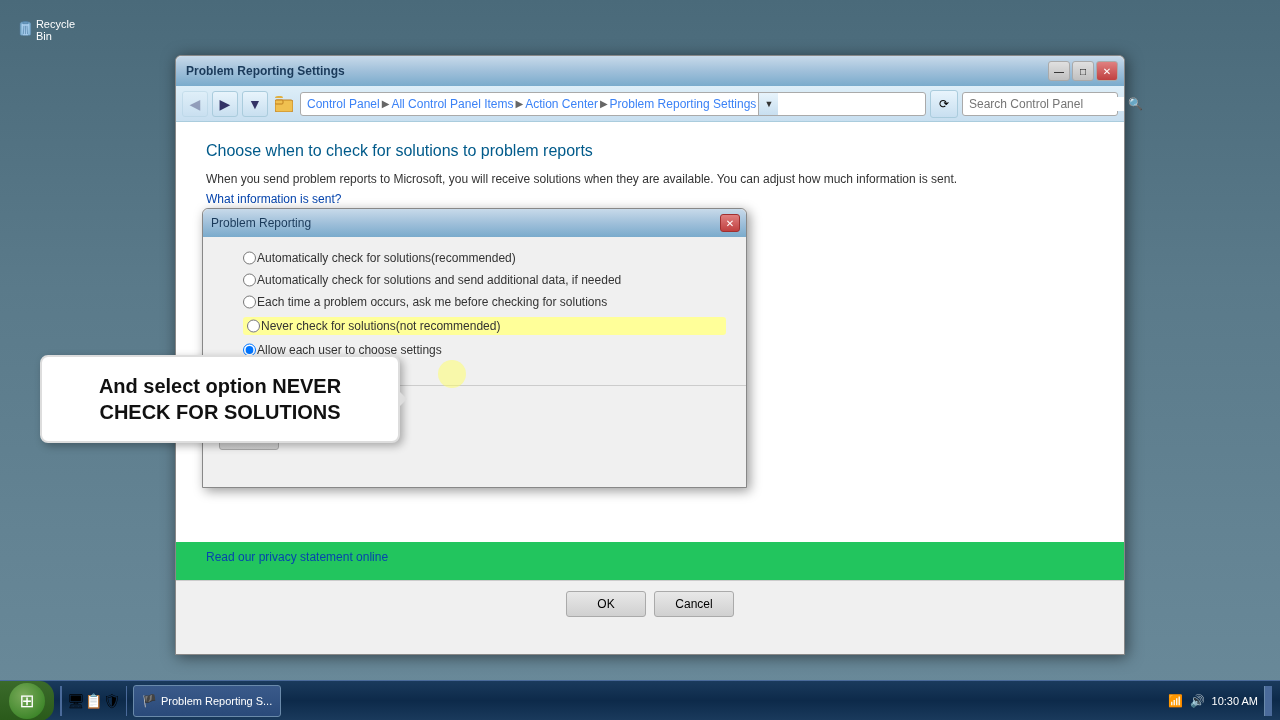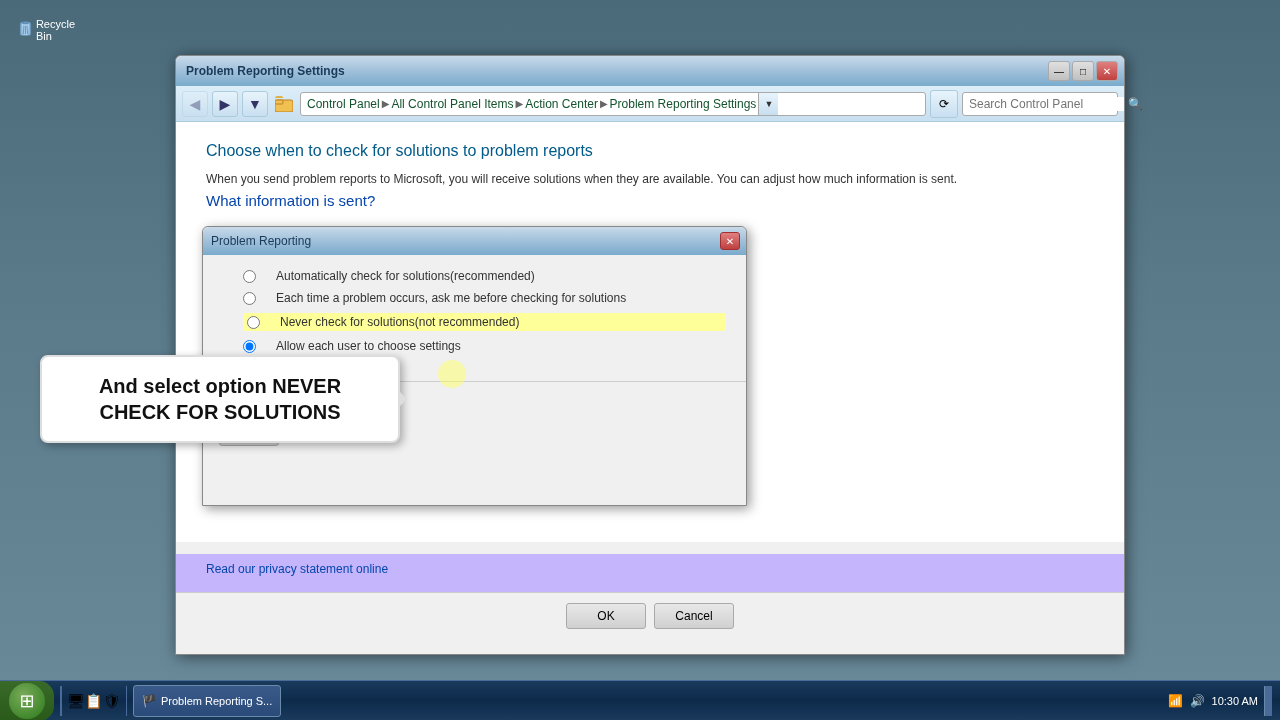--- a/index.html
+++ b/index.html
@@ -206,21 +206,21 @@
       padding: 0 6px;
       font-size: 12px;
       color: #333;
       gap: 2px;
     }
     .breadcrumb-sep {
       color: #666;
       font-size: 10px;
     }
     .breadcrumb-link {
-      color: #14532d;
+      color: #3b82f6;
       cursor: pointer;
     }
     .breadcrumb-dropdown {
       width: 20px;
       height: 100%;
       background: linear-gradient(180deg, #e8f4fc, #c8dff0);
       border-left: 1px solid #aaa;
       display: flex;
       align-items: center;
       justify-content: center;
@@ -259,30 +259,29 @@
       margin-bottom: 10px;
     }
     .page-desc {
       font-size: 12px;
       color: #333;
       line-height: 1.5;
       margin-bottom: 4px;
     }
     .info-link {
       color: #0645ad;
-      font-size: 15px;
+      font-size: 12px;
       cursor: pointer;
       text-decoration: none;
     }
 
     
     .bottom-area {
       padding: 16px 30px;
-      background: #c4b5fd;
-      margin-top: 12px;
+      background: #22c55e;
     }
     .privacy-link {
       color: #0645ad;
       font-size: 12px;
       cursor: pointer;
     }
     
     .bottom-buttons {
       display: flex;
       justify-content: center;
@@ -300,21 +299,21 @@
       cursor: pointer;
       font-size: 12px;
       display: flex;
       align-items: center;
       justify-content: center;
     }
 
     
     .dialog-overlay {
       position: absolute;
-      top: 226px;
+      top: 208px;
       left: 202px;
       width: 545px;
       height: 280px;
       z-index: 100;
     }
     .dialog-window {
       width: 100%;
       height: 100%;
       background: #f0f0f0;
       border: 1px solid #888;
@@ -365,22 +364,21 @@
     }
     .radio-options {
       display: flex;
       flex-direction: column;
       gap: 8px;
       padding-left: 20px;
       margin-bottom: 14px;
     }
     .radio-option {
       display: flex;
-      align-items: center;
-      gap: 20px;
+      gap: 1px;
       font-size: 12px;
       color: #333;
       cursor: pointer;
     }
     .radio-option input[type="radio"] {
       cursor: pointer;
     }
     .radio-option.highlighted {
       background: #ffff99;
       padding: 2px 4px;
@@ -551,20 +549,24 @@
       <div class="dialog-content">
 
 
         <div class="radio-options">
           <label class="radio-option">
             <input type="radio" name="prob-report" style="">
             <span>Automatically check for solutions(recommended)</span>
           </label>
           <label class="radio-option">
             <input type="radio" name="prob-report" style="">
+            <span>Automatically check for solutions and send additional data, if needed</span>
+          </label>
+          <label class="radio-option">
+            <input type="radio" name="prob-report" style="">
             <span>Each time a problem occurs, ask me before checking for solutions</span>
           </label>
           <label class="radio-option highlighted">
             <input type="radio" name="prob-report" style="">
             <span>Never check for solutions(not recommended)</span>
           </label>
           <label class="radio-option">
             <input type="radio" name="prob-report" checked="" style="">
             <span>Allow each user to choose settings</span>
           </label>

